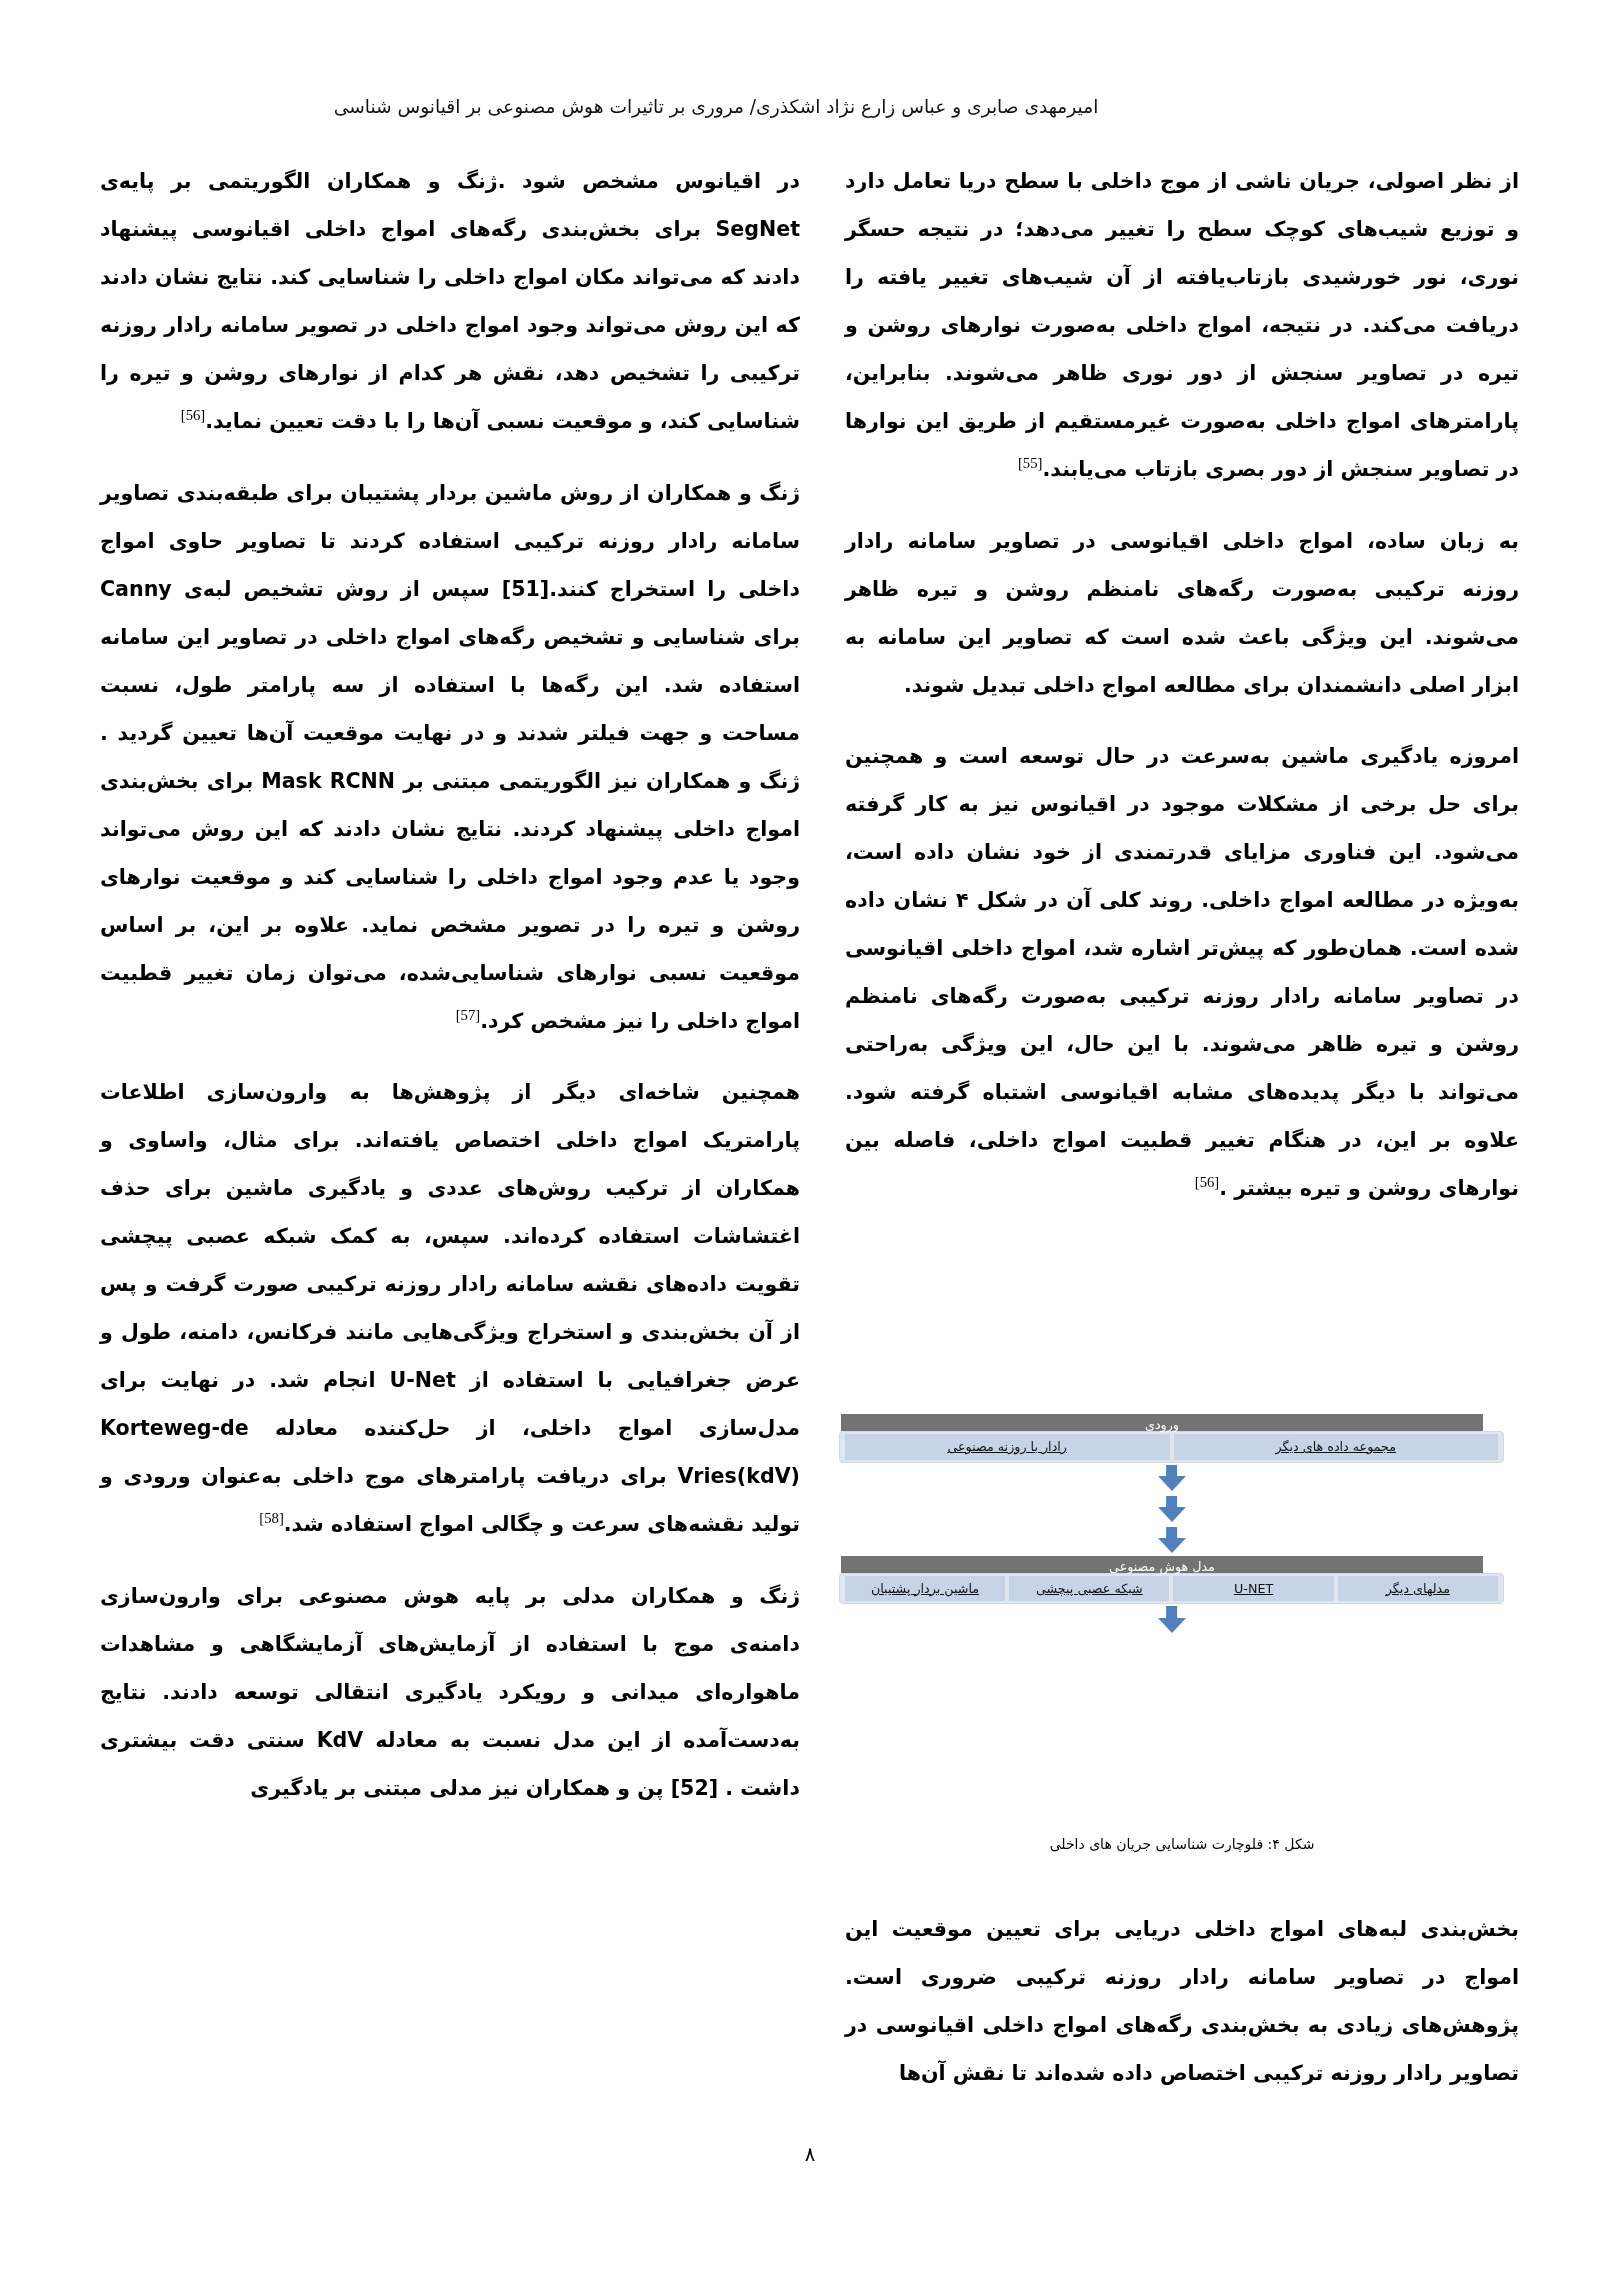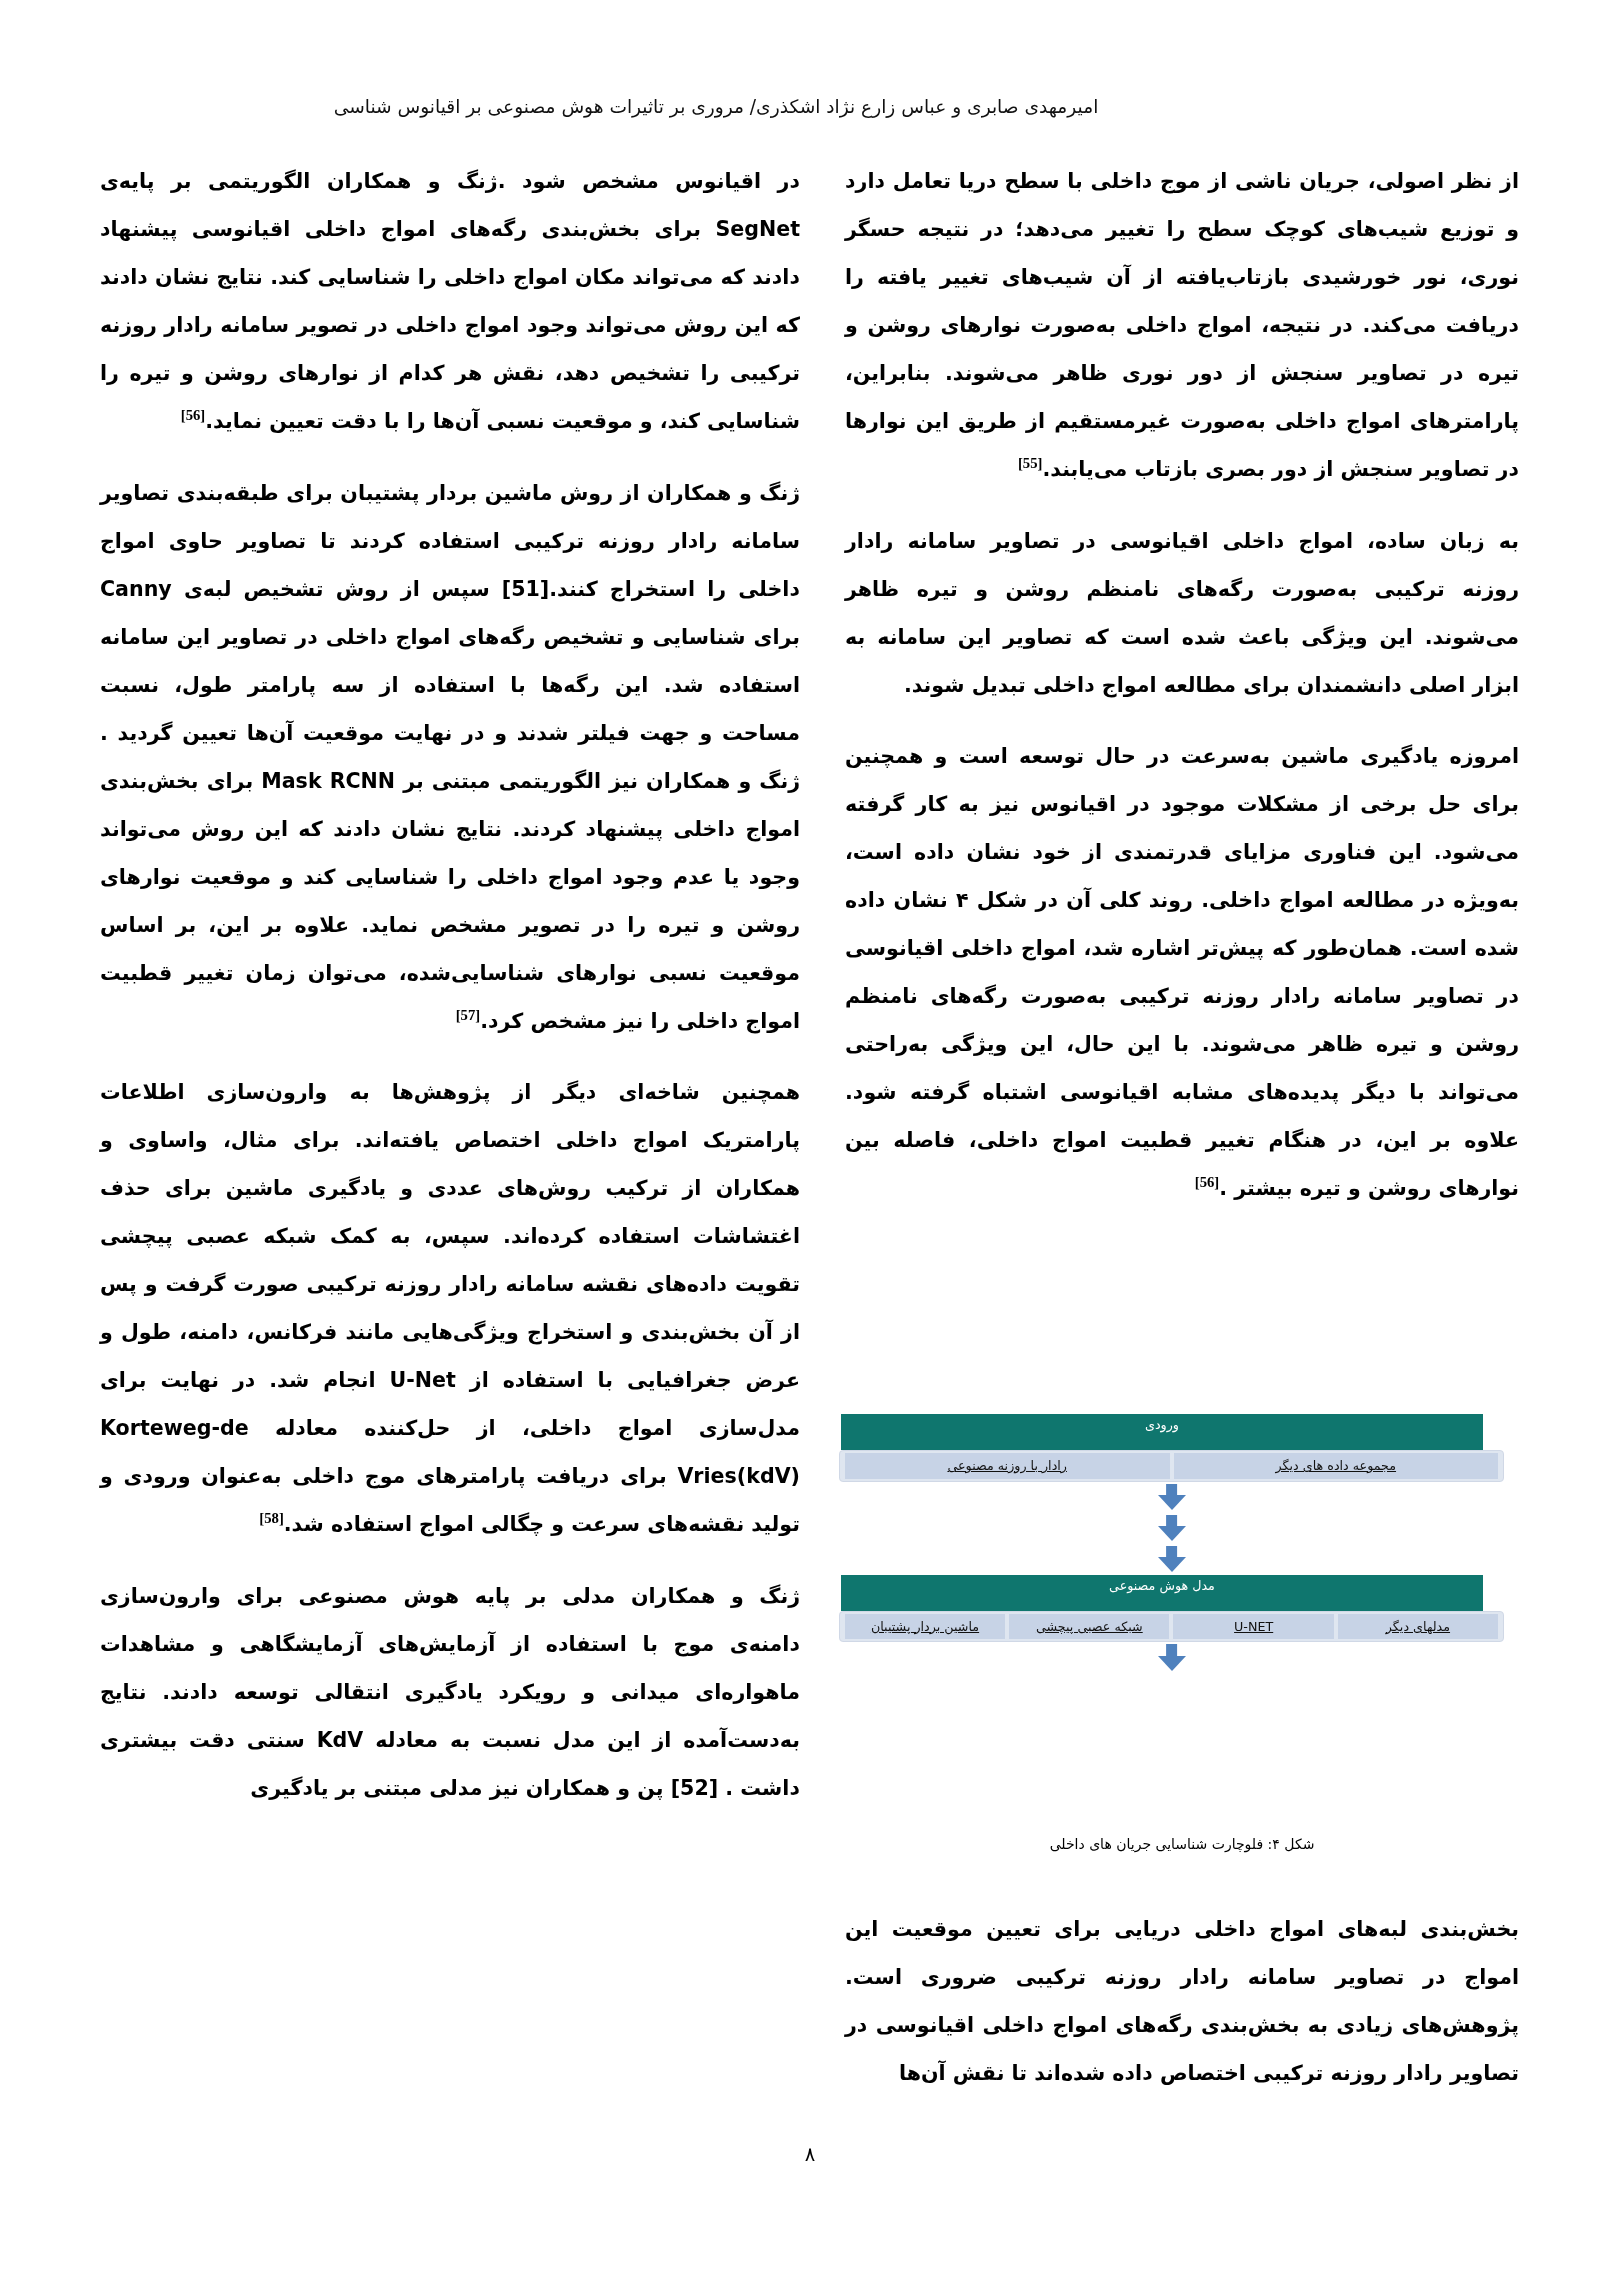--- a/index.html
+++ b/index.html
@@ -5,26 +5,26 @@
   html, body { margin:0; padding:0; background:#ffffff; }
   body { width:1620px; height:2292px; position:relative; overflow:hidden;
          font-family:"DejaVu Sans", sans-serif; color:#000; }
   .header { position:absolute; top:96px; left:0; width:1432px; text-align:center;
             font-size:18.6px; direction:rtl; color:#111; }
   .col { position:absolute; direction:rtl; text-align:justify; text-align-last:right;
          font-size:20.6px; line-height:48px; font-weight:bold; }
   .col-right { left:845px; width:674px; top:157px; }
   .col-left { left:100px; width:700px; top:157px; }
   .para { margin:0 0 23.5px 0; }
-  .para span.cite { font-family:"Liberation Serif", serif; font-weight:bold;
+  .para span.cite { font-family:"Liberation Serif", serif; font-weight:normal;
                     font-size:14.7px; vertical-align:super; line-height:0; }
 
   .flow { position:absolute; left:839px; top:1414px; width:665px; direction:rtl; }
   .stage { position:relative; margin-bottom:0; }
-  .stage-title { background:#0f766e; color:#ffffff; text-align:center; height:36px;
+  .stage-title { background:#737373; color:#ffffff; text-align:center; height:17px;
                  line-height:21.6px; font-size:12.7px; margin:0 21px 0 2px; }
   .stage-cells { display:flex; background:#dfe6f0; border-radius:3.9px; padding:2px 2.9px;
                  height:25.5px; border:1px solid #d0d8e6; }
   .cell { flex:1; background:#c7d3e6; margin:0 2px; text-align:center; line-height:25.5px;
           font-size:12.7px; color:#111; font-weight:normal;text-decoration:underline; }
   .arrow { height:31px; position:relative; }
   .arrow::before { content:""; position:absolute; left:50%; transform:translateX(-50%);
                    top:2px; width:11.8px; height:11.8px; background:#4f81bd; }
   .arrow::after { content:""; position:absolute; left:50%; transform:translateX(-50%);
                   top:13.7px; width:0; height:0; border-left:14.7px solid transparent;

